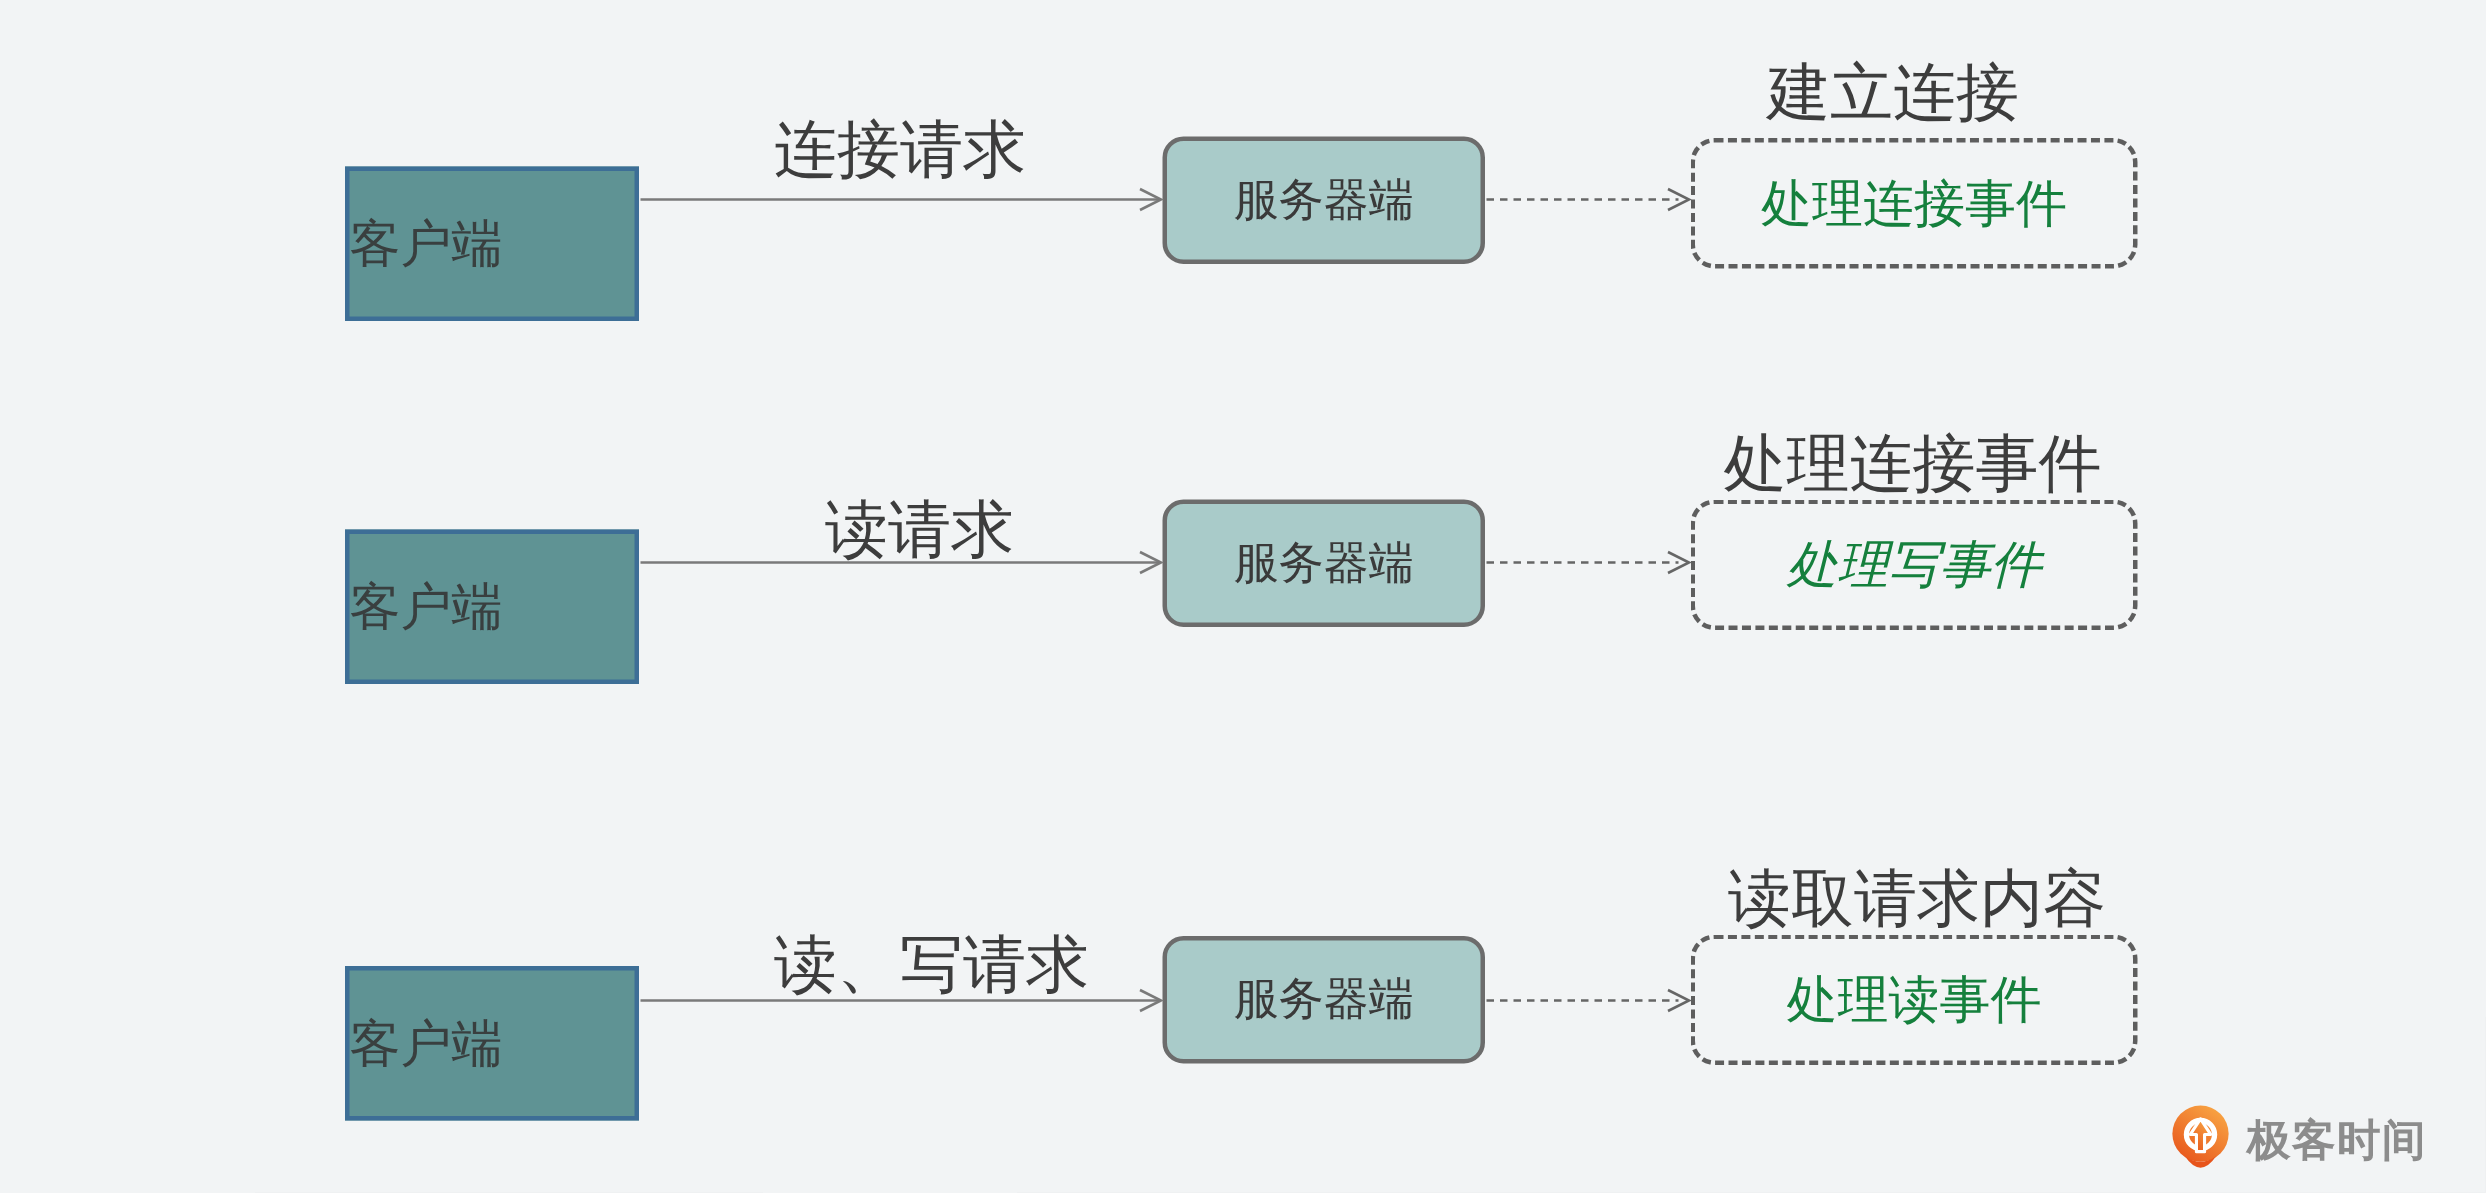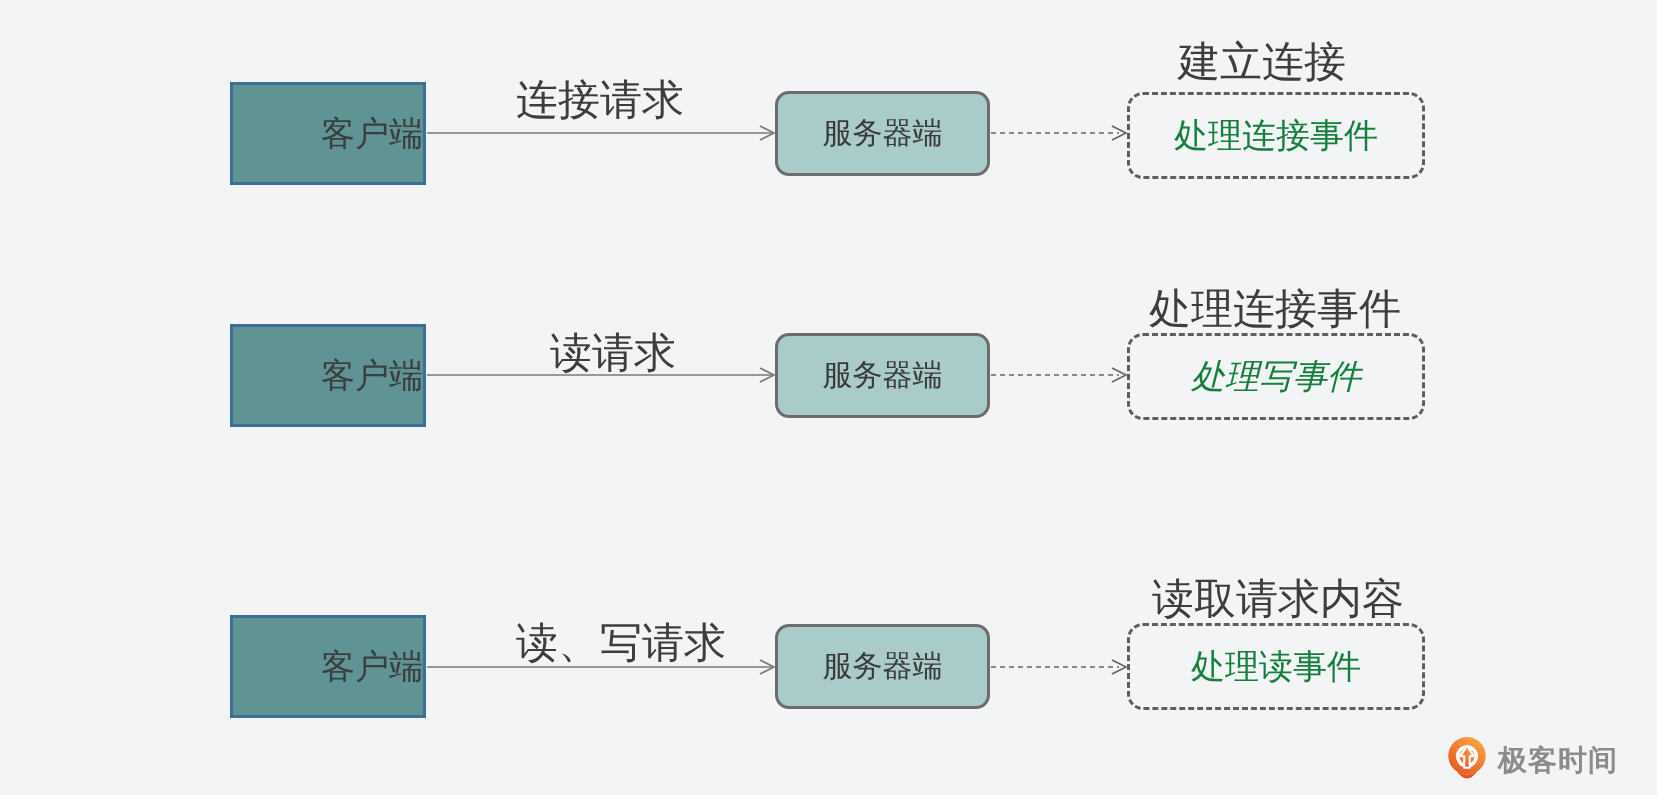--- a/index.html
+++ b/index.html
@@ -13,22 +13,22 @@
     background:#f2f4f5;
     overflow:hidden;
   }
 
   
   .client-box {
     position:absolute;
     left:230px; width:190px; height:97px;
     background:#5f9394;
     border:3px solid #3d6e96;
-    display:flex; align-items:center; justify-content:flex-end;
-    font-size:34px; color:#393f3f;
+    display:flex; align-items:center; justify-content:flex-start;
+    font-size:34px; color:#393f3f;margin-top:29px;
   }
   .server-box {
     position:absolute;
     left:775px; width:209px; height:79px;
     background:#a9cbc9;
     border:3px solid #6c6c6c;
     border-radius:14px;
     display:flex; align-items:center; justify-content:center;
     font-size:30px; color:#3a3a3a;
   }

